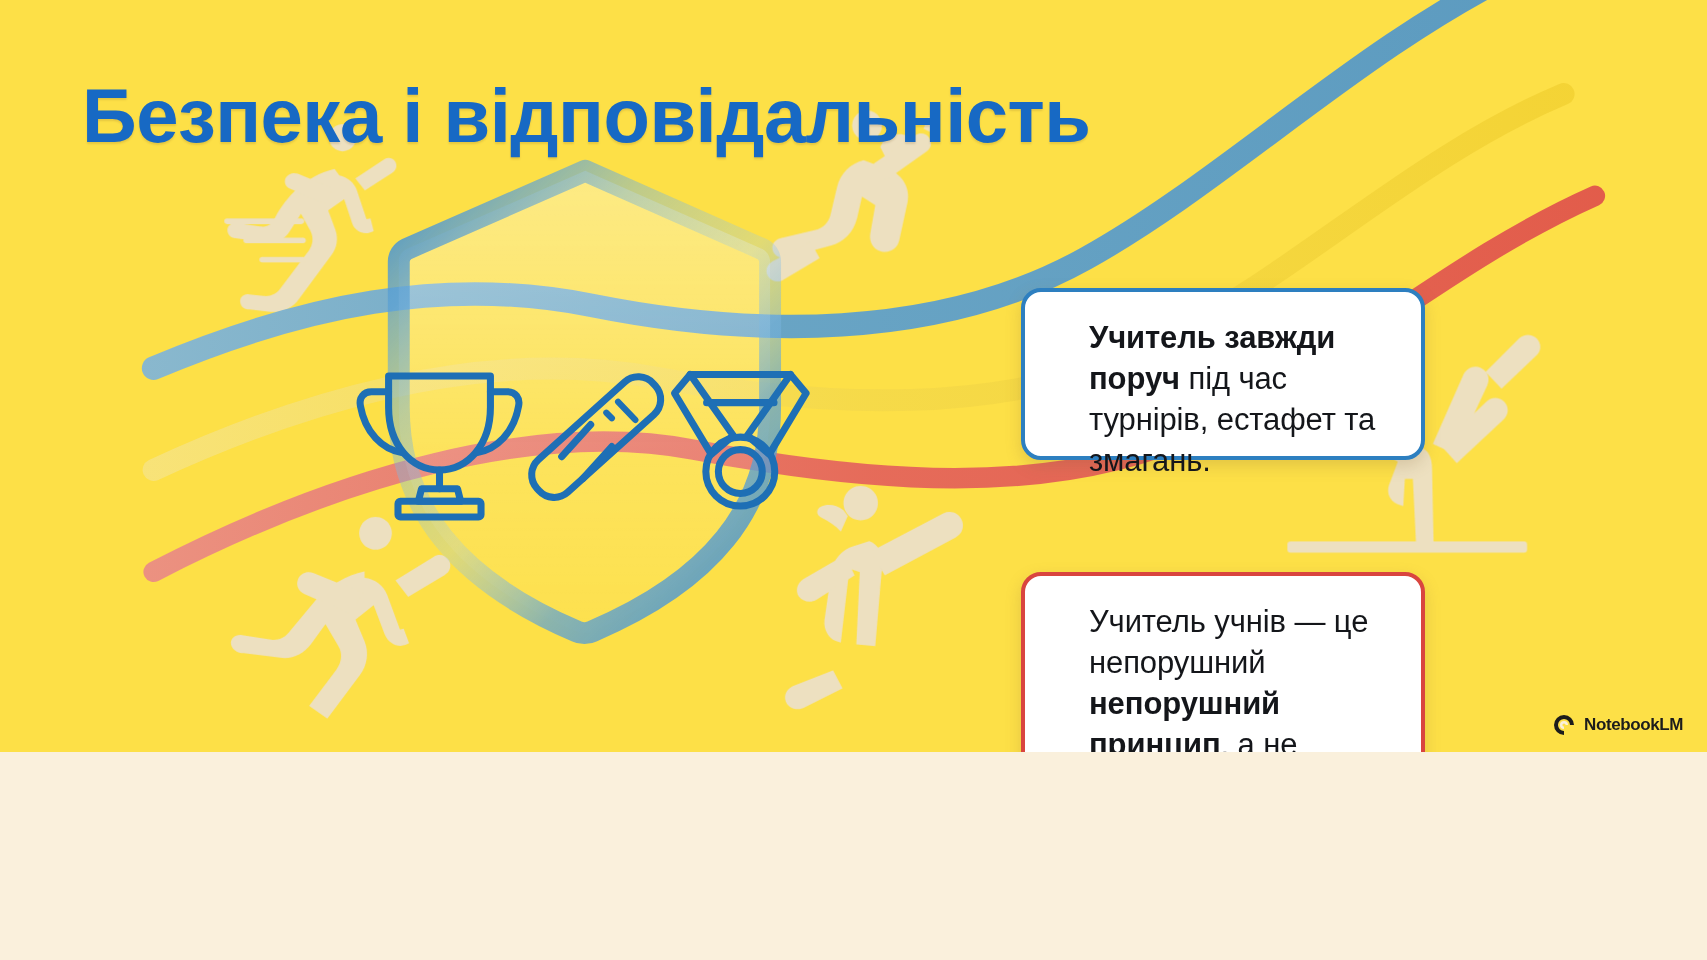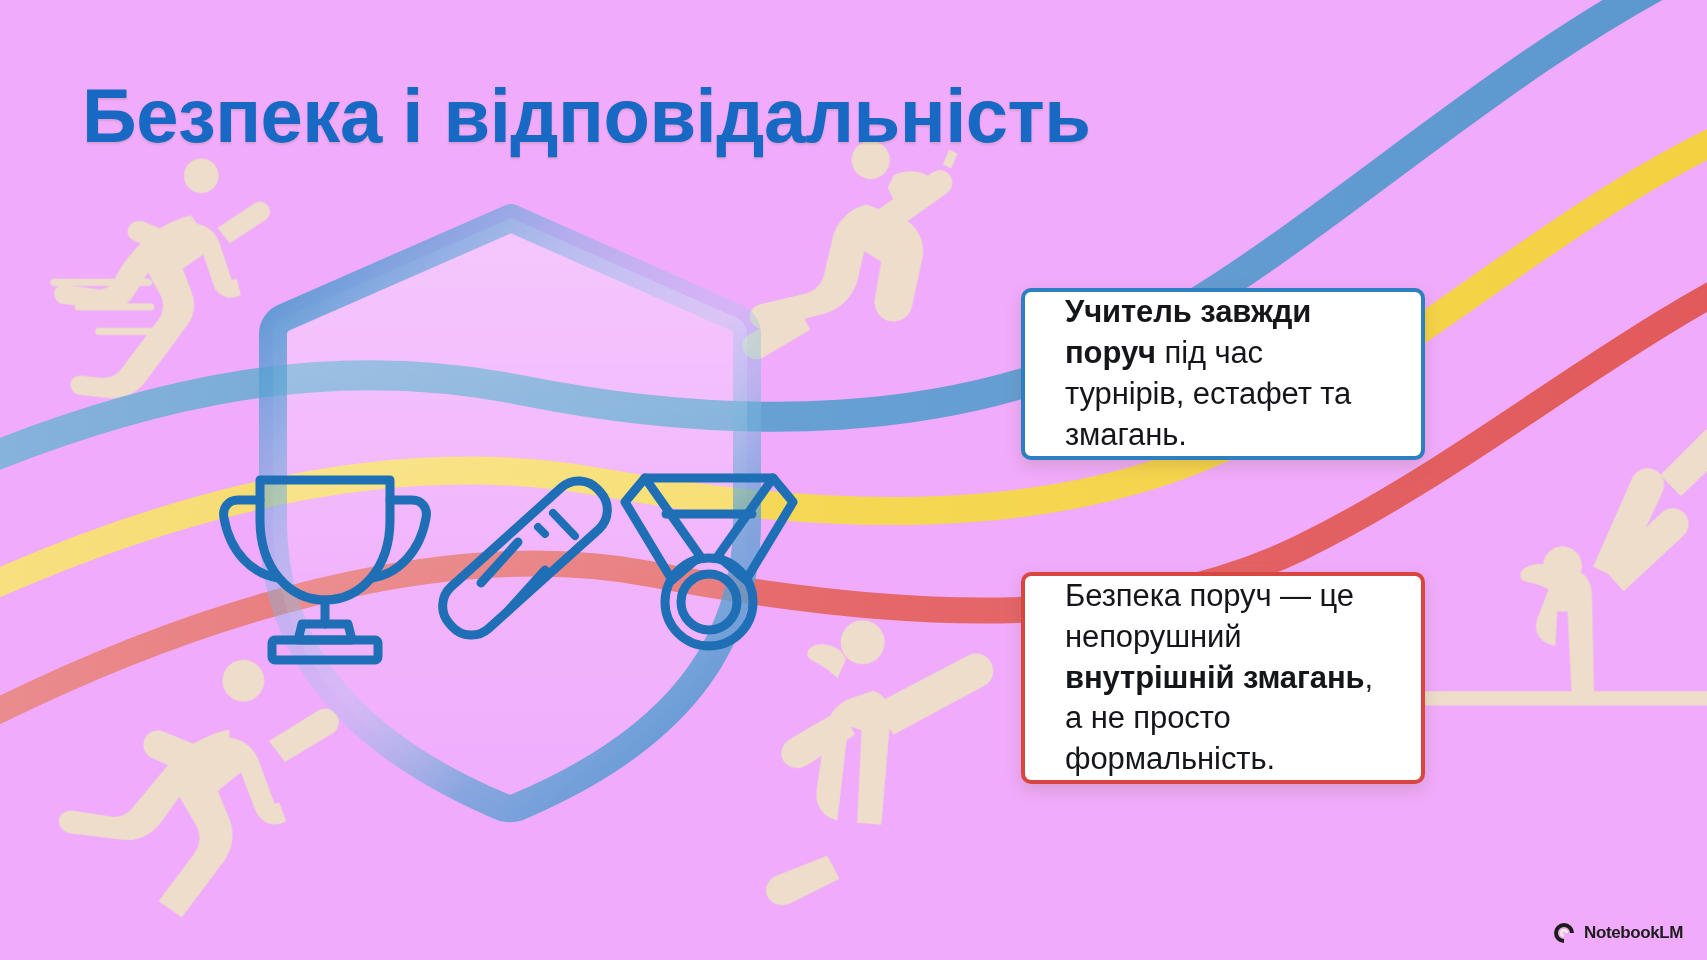--- a/index.html
+++ b/index.html
@@ -6,23 +6,23 @@
     margin: 0;
     padding: 0;
     background: #faf0dc;
   }
   body {
     font-family: "Liberation Sans", sans-serif;
   }
   #slide {
     position: relative;
     width: 1707px;
-    height: 960px;
+    height: 752px;
     overflow: hidden;
-    background: #f0abfc;
+    background: #fde047;
     text-decoration: underline;
   }
   .layer {
     position: absolute;
     inset: 0;
     width: 100%;
     height: 100%;
   }
   
   #title {
@@ -34,26 +34,26 @@
     letter-spacing: -0.5px;
     color: #1769c4;
     text-shadow: 0 2px 2px rgba(120,90,40,0.18);
     white-space: nowrap;
     z-index: 40;
   }
   
   .card {
     position: absolute;
     background: #ffffff;
-    border-radius: 10px;
+    border-radius: 20px;
     box-sizing: border-box;
     z-index: 50;
     box-shadow: 0 6px 16px rgba(130,100,60,0.22);
     display: flex;
-    align-items: center;
+    padding-left: 24px;
   }
   .card-inner {
     padding: 26px 36px 26px 40px;
     font-size: 31px;
     line-height: 1.32;
     color: #14161a;
     letter-spacing: -0.1px;
   }
   #card-top {
     left: 1021px;
@@ -218,21 +218,21 @@
   <div id="title">Безпека і відповідальність</div>
 
   <div id="card-top" class="card">
     <div class="card-inner">
       <b>Учитель завжди поруч</b><span> під час турнірів, естафет та змагань.</span>
     </div>
   </div>
 
   <div id="card-bottom" class="card">
     <div class="card-inner">
-      <span>Безпека поруч — це непорушний </span><b>внутрішній змагань</b><span>, а не просто формальність.</span>
+      <span>Учитель учнів — це непорушний </span><b>непорушний принцип</b><span>, а не просто формальність.</span>
     </div>
   </div>
 
   <div id="brand">
     <svg width="26" height="22" viewBox="0 0 26 22" aria-hidden="true">
       <path d="M13,21 A10,10 0 0,1 13,1 A10,10 0 0,1 23,11 L19,11 A6,6 0 0,0 13,5 A6,6 0 0,0 13,17 Z" fill="#1c1c1c"></path>
       <path d="M13,17 A6,6 0 0,1 13,5 L13,9 A2,2 0 0,0 13,13 Z" fill="#1c1c1c" opacity="0.001"></path>
       <path d="M13,15 A4,4 0 0,1 13,7 A4,4 0 0,1 17,11 L14.6,11 A1.6,1.6 0 0,0 13,9.4 A1.6,1.6 0 0,0 13,12.6 Z" fill="#faf0dc"></path>
     </svg>
     <span>NotebookLM</span>

